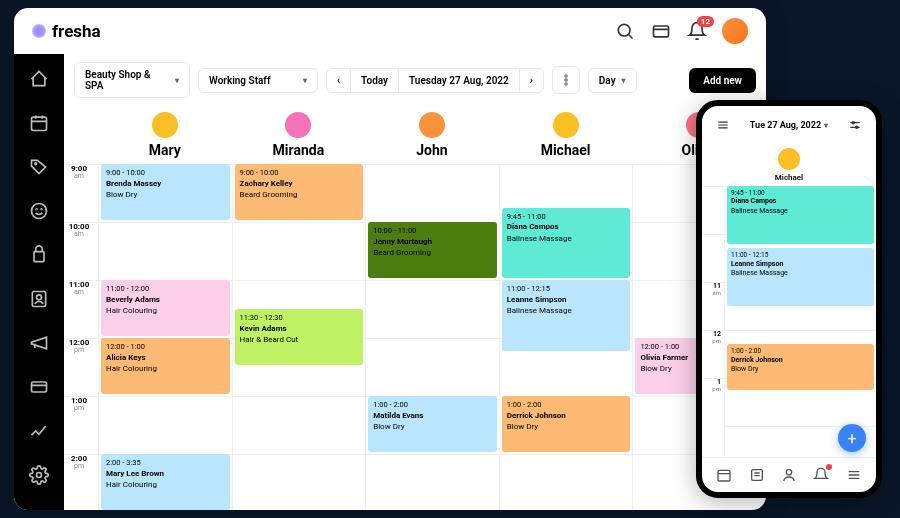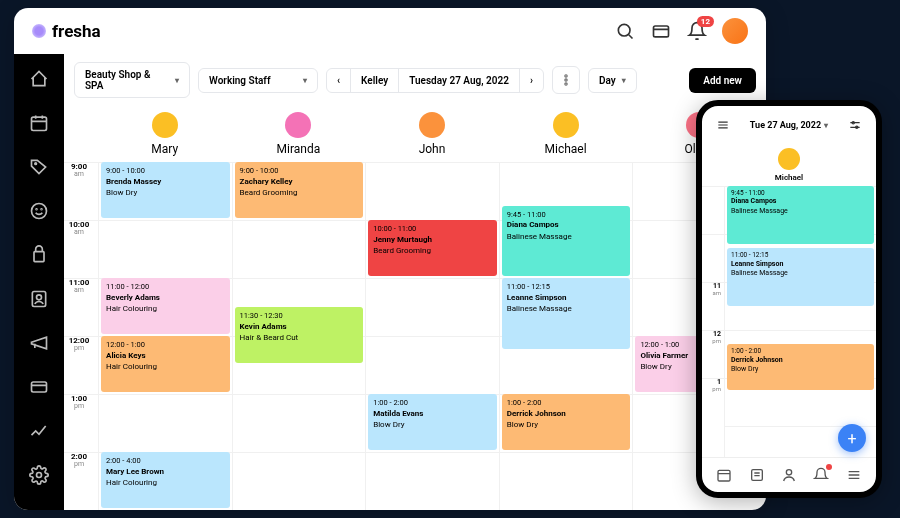--- a/index.html
+++ b/index.html
@@ -23,21 +23,21 @@
 .navgrp{display:flex;border:1px solid #e5e7eb;border-radius:6px;overflow:hidden}
 .navgrp>*{padding:6px 10px;font-size:10px;font-weight:600;border-right:1px solid #e5e7eb;cursor:pointer;display:flex;align-items:center}
 .navgrp>*:last-child{border-right:none}
 .sq-btn{border:1px solid #e5e7eb;border-radius:6px;width:28px;height:28px;display:flex;align-items:center;justify-content:center;cursor:pointer}
 .sq-btn svg{width:14px;height:14px;stroke:#666;stroke-width:2;fill:none}
 .add-btn{background:#000;color:#fff;border-radius:6px;padding:7px 14px;font-size:10px;font-weight:600;cursor:pointer;margin-left:auto}
 .cal{flex:1;overflow:hidden;position:relative}
 .staff-row{display:flex;padding-left:34px}
 .staff-col{flex:1;display:flex;flex-direction:column;align-items:center;gap:4px;padding:6px 0}
 .staff-ava{width:26px;height:26px;border-radius:50%}
-.staff-name{font-size:12px;font-weight:400}
+.staff-name{font-size:14px;font-weight:700}
 .grid{position:relative;height:400px}
 .time-col{position:absolute;left:0;top:0;width:34px}
 .time-slot{height:58px;border-top:1px solid #f0f0f0;text-align:center;padding-right:4px;font-size:8px;font-weight:700;line-height:1}
 .time-slot span{display:block;font-size:7px;font-weight:400;color:#888}
 .cols{position:absolute;left:34px;right:0;top:0;display:flex;height:100%}
 .col{flex:1;border-left:1px solid #f0f0f0;position:relative}
 .hr-line{position:absolute;left:0;right:0;border-top:1px solid #f0f0f0}
 .apt{position:absolute;left:2px;right:2px;border-radius:3px;padding:4px 5px;font-size:8px;line-height:1.3;overflow:hidden}
 .apt .t{font-weight:400;font-size:7.5px}
 .apt .n{font-weight:700;margin-top:1px}
@@ -168,21 +168,21 @@
         <div class="dropdown" style="width:116px">
             <span>Beauty Shop &amp; SPA</span>
             <span class="chev" style="margin-left:auto">▾</span>
           </div>
         <div class="dropdown" style="width:120px">
             <span>Working Staff</span>
             <span class="chev" style="margin-left:auto">▾</span>
           </div>
         <div class="navgrp">
           <div>‹</div>
-          <div>Kelley</div>
+          <div>Today</div>
           <div>Tuesday 27 Aug, 2022</div>
           <div>›</div>
         </div>
         <div class="sq-btn">
             <svg viewBox="0 0 24 24">
               <circle cx="12" cy="12" r="2"></circle>
               <circle cx="12" cy="5" r="2"></circle>
               <circle cx="12" cy="19" r="2"></circle>
             </svg>
           </div>
@@ -242,21 +242,21 @@
                   <div class="t">11:00 - 12:00</div>
                   <div class="n">Beverly Adams</div>
                   <div class="s">Hair Colouring</div>
                 </div>
                 <div class="apt" style="top: 174px; height: 56px; background: rgb(253, 186, 116);">
                   <div class="t">12:00 - 1:00</div>
                   <div class="n">Alicia Keys</div>
                   <div class="s">Hair Colouring</div>
                 </div>
                 <div class="apt" style="top: 290px; height: 56px; background: rgb(186, 230, 253);">
-                  <div class="t">2:00 - 4:00</div>
+                  <div class="t">2:00 - 3:35</div>
                   <div class="n">Mary Lee Brown</div>
                   <div class="s">Hair Colouring</div>
                 </div>
               </div>
               <div class="col">
                 <div class="hr-line" style="top: 0px;"></div>
                 <div class="hr-line" style="top: 58px;"></div>
                 <div class="hr-line" style="top: 116px;"></div>
                 <div class="hr-line" style="top: 174px;"></div>
                 <div class="hr-line" style="top: 232px;"></div>
@@ -274,21 +274,21 @@
                 </div>
               </div>
               <div class="col">
                 <div class="hr-line" style="top: 0px;"></div>
                 <div class="hr-line" style="top: 58px;"></div>
                 <div class="hr-line" style="top: 116px;"></div>
                 <div class="hr-line" style="top: 174px;"></div>
                 <div class="hr-line" style="top: 232px;"></div>
                 <div class="hr-line" style="top: 290px;"></div>
                 <div class="hr-line" style="top: 348px;"></div>
-                <div class="apt" style="top: 58px; height: 56px; background: #ef4444;">
+                <div class="apt" style="top: 58px; height: 56px; background: #4d7c0f;">
                   <div class="t">10:00 - 11:00</div>
                   <div class="n">Jenny Murtaugh</div>
                   <div class="s">Beard Grooming</div>
                 </div>
                 <div class="apt" style="top: 232px; height: 56px; background: rgb(186, 230, 253);">
                   <div class="t">1:00 - 2:00</div>
                   <div class="n">Matilda Evans</div>
                   <div class="s">Blow Dry</div>
                 </div>
               </div>

